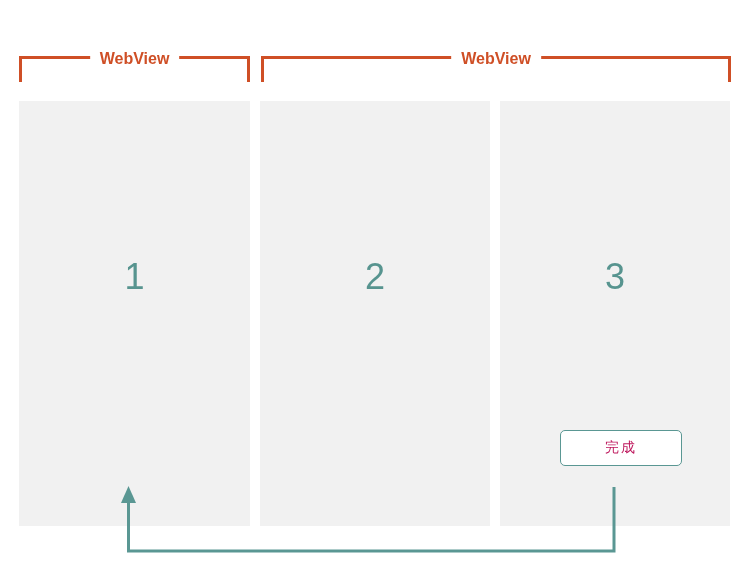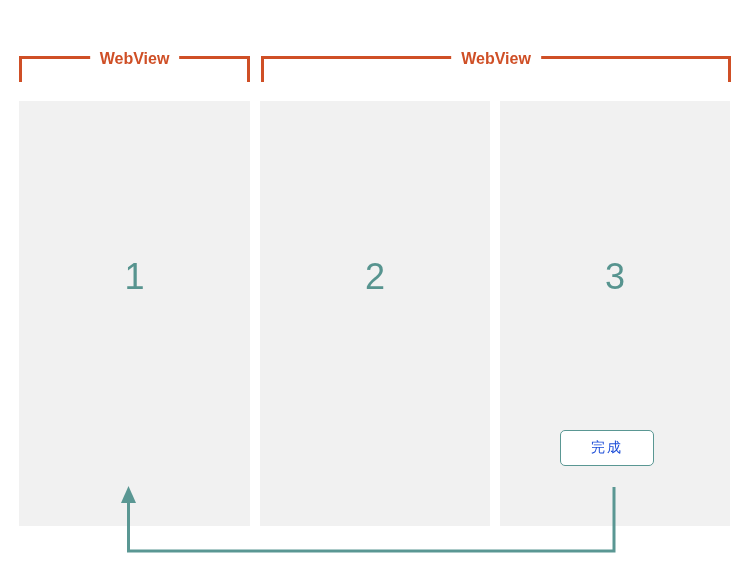--- a/index.html
+++ b/index.html
@@ -57,26 +57,26 @@
     line-height: 36px;
     font-weight: 400;
     color: #57948f;
   }
 
   
   .done-button {
     position: absolute;
     left: 560px;
     top: 430px;
-    width: 94px;
+    width: 122px;
     height: 36px;
     background: #ffffff;
     border: 1.5px solid #5a9793;
     border-radius: 5px;
-    color: #1d4ed8;
+    color: #be185d;
     font-size: 14px;
     letter-spacing: 2px;
     font-family: "Liberation Sans", sans-serif;
     cursor: pointer;
     z-index: 2;
   }
 
   
   .flow-arrow {
     position: absolute;

